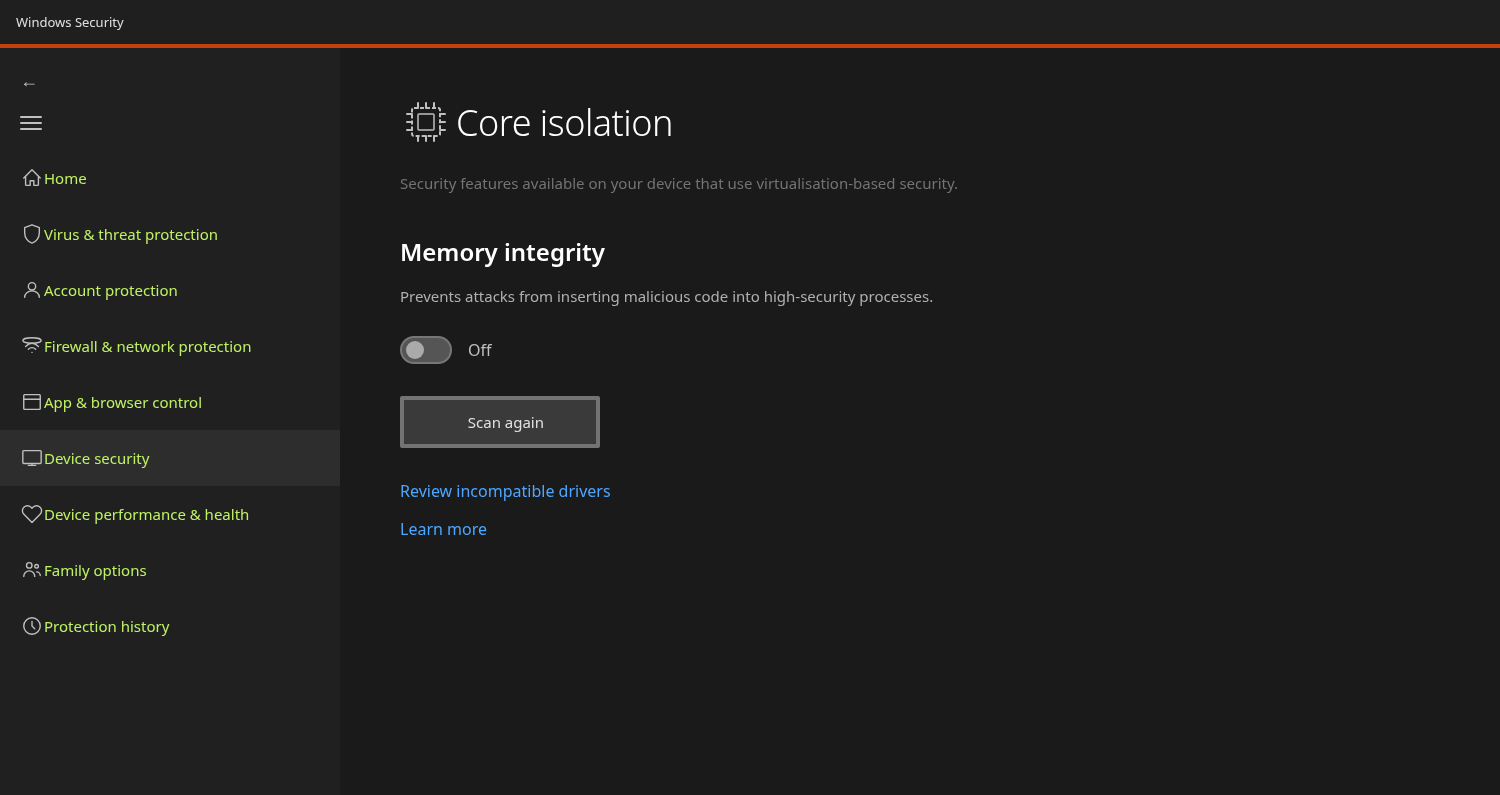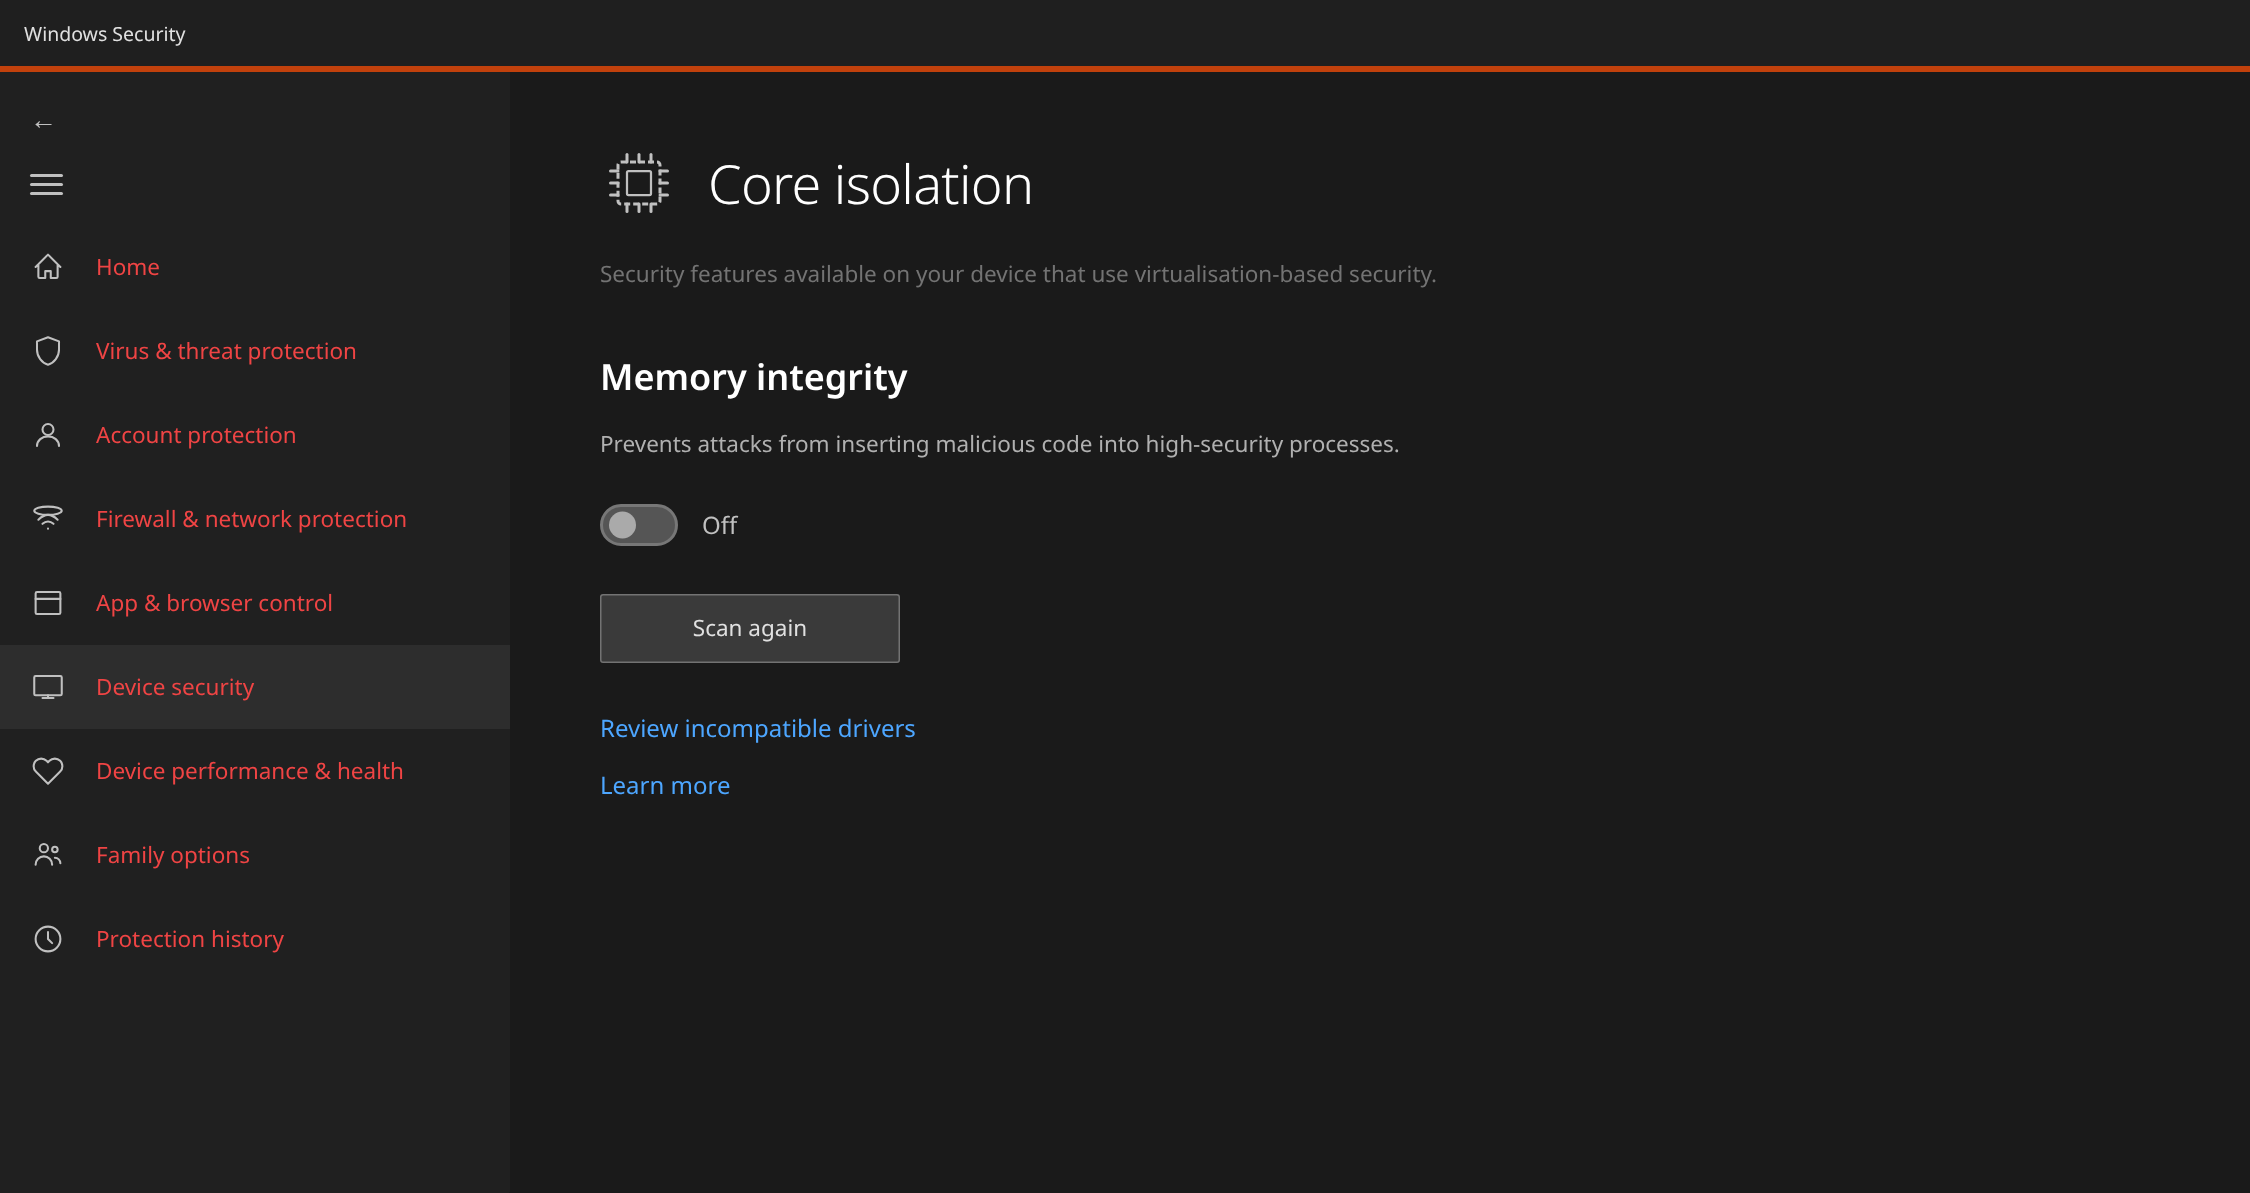--- a/index.html
+++ b/index.html
@@ -89,22 +89,21 @@
 
     .sidebar-nav {
       margin-top: 8px;
     }
 
     .nav-item {
       display: flex;
       align-items: center;
       padding: 16px 20px;
       cursor: pointer;
-      gap: 20px;
-      color: #ef4444;
+      color: #bef264;
       font-size: 15px;
       font-weight: 400;
       transition: background-color 0.1s;
     }
 
     .nav-item.active {
       background-color: #2d2d2d;
     }
 
     .nav-icon {
@@ -128,21 +127,21 @@
     .content-area {
       flex: 1;
       background-color: #1a1a1a;
       padding: 48px 60px;
       overflow-y: auto;
     }
 
     .page-header {
       display: flex;
       align-items: center;
-      gap: 20px;
+      gap: 4px;
       margin-bottom: 24px;
     }
 
     .page-icon {
       display: flex;
       align-items: center;
       justify-content: center;
       flex-shrink: 0;
     }
 
@@ -219,30 +218,31 @@
     
     .resolve-text {
       font-size: 15px;
       color: #c0c0c0;
       margin-bottom: 20px;
     }
 
     
     .scan-button {
       background-color: #3a3a3a;
-      border: 1px solid #737373;
+      border: 4px solid #737373;
       color: #e0e0e0;
-      padding: 12px 12px;
+      padding: 12px 52px;
       font-size: 15px;
       font-family: 'Segoe UI', system-ui, sans-serif;
       cursor: pointer;
       border-radius: 2px;
       margin-bottom: 32px;
       display: inline-block;
       min-width: 200px;
+      text-align: right;
     }
 
     
     .link-item {
       display: block;
       color: #4da6ff;
       font-size: 16px;
       text-decoration: none;
       margin-bottom: 16px;
       cursor: pointer;

